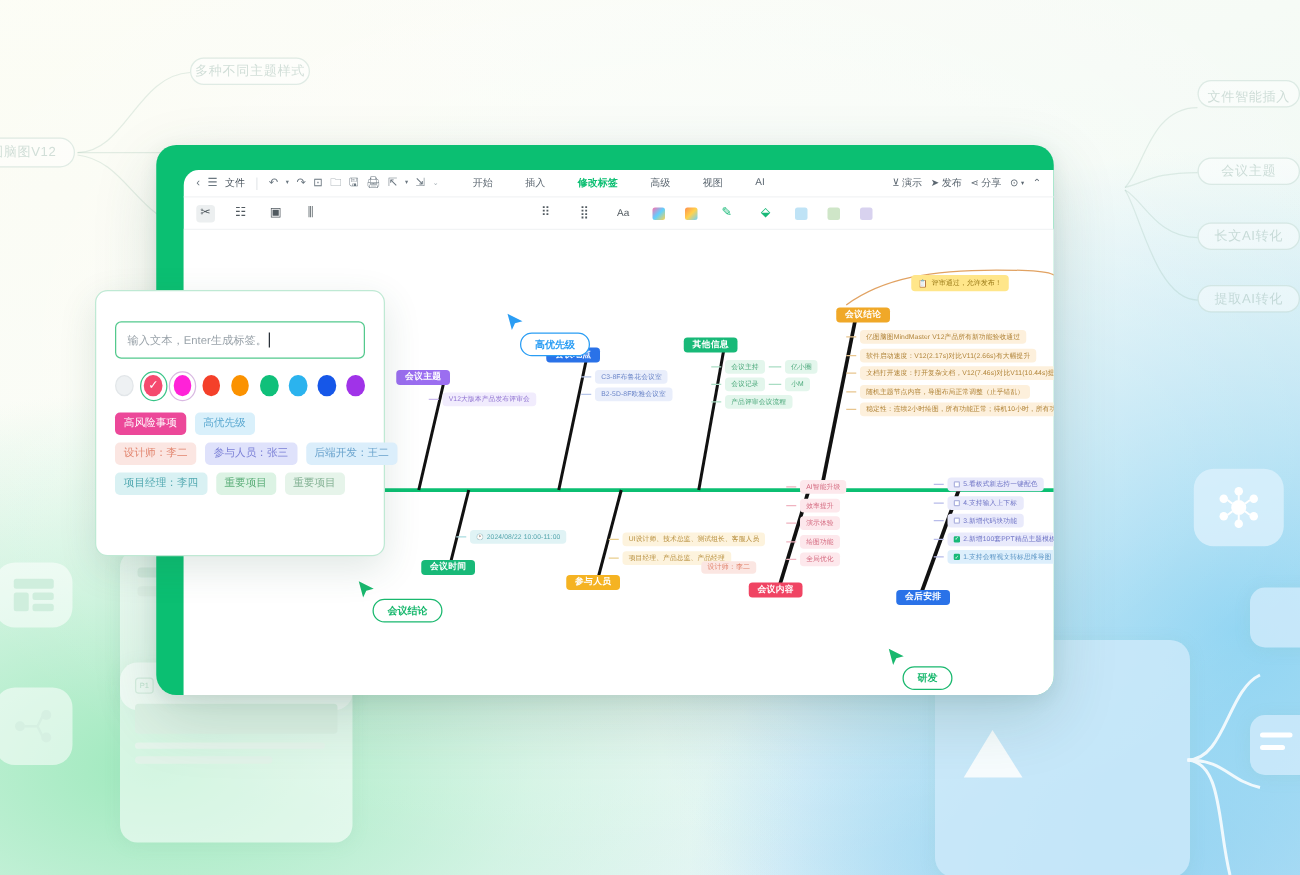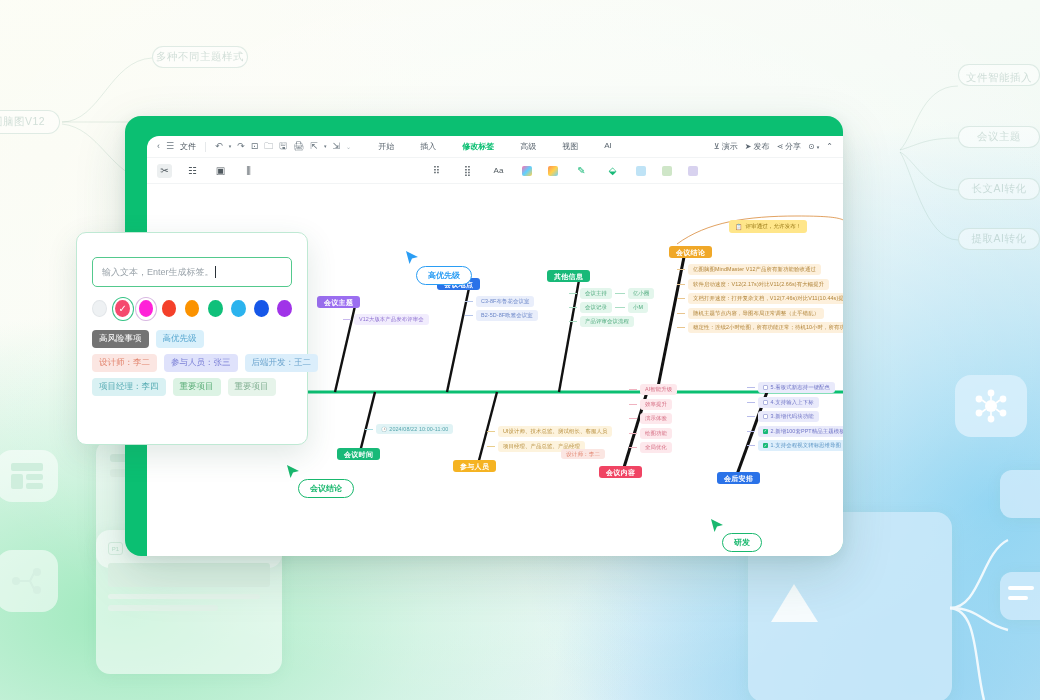--- a/index.html
+++ b/index.html
@@ -558,21 +558,21 @@
     <div class="sw-c" style="background:#f4402a"></div>
     <div class="sw-c" style="background:#fb9200"></div>
     <div class="sw-c" style="background:#10c07a"></div>
     <div class="sw-c" style="background:#2bb3ee"></div>
     <div class="sw-c" style="background:#1657e8"></div>
     <div class="sw-c" style="background:#a033e8"></div>
   </div>
 
   <div class="tagrows">
     <div class="tagrow">
-      <span class="tag" style="background:#737373;color:#fff">高风险事项</span>
+      <span class="tag" style="background:#ec4899;color:#fff">高风险事项</span>
       <span class="tag" style="background:#d9f0fb;color:#5aa8d0">高优先级</span>
     </div>
     <div class="tagrow">
       <span class="tag" style="background:#fbe6e2;color:#e2856f">设计师：李二</span>
       <span class="tag" style="background:#dfe2fb;color:#7a7fd6">参与人员：张三</span>
       <span class="tag" style="background:#dbeefb;color:#6aa3cd">后端开发：王二</span>
     </div>
     <div class="tagrow">
       <span class="tag" style="background:#d9f1f3;color:#54aab2">项目经理：李四</span>
       <span class="tag" style="background:#dcf3e4;color:#5fb07c">重要项目</span>

